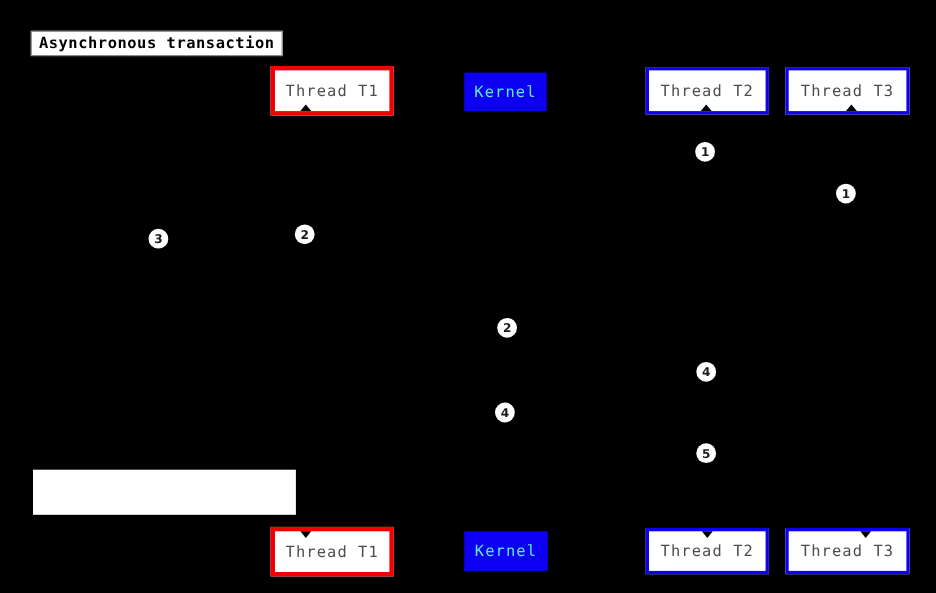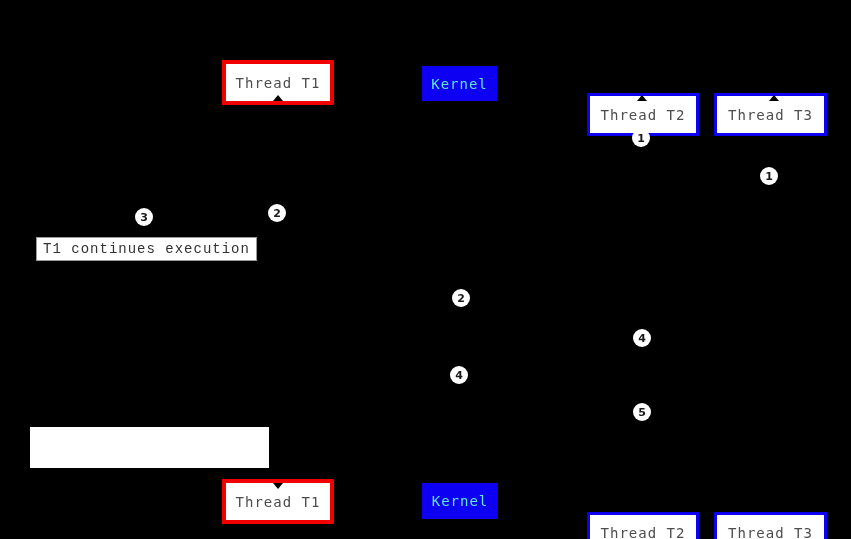--- a/index.html
+++ b/index.html
@@ -36,22 +36,22 @@
     background: #ffffff;
     box-sizing: border-box;
     display: flex;
     align-items: center;
     justify-content: center;
     font-size: 14px;
     letter-spacing: 1px;
     color: #4d4d4d;
     white-space: nowrap;
   }
-  .actor-red { border: 4px solid #f20000; }
-  .actor-blue { border: 3px solid #0d00f2; margin-top: 32px; }
+  .actor-red { border: 4px solid #f20000; margin-left: 24px; }
+  .actor-blue { border: 3px solid #0d00f2; }
   .actor-kernel {
     background: #0d00f2;
     border: none;
     color: #5eead4;
     font-size: 14px;
     letter-spacing: 1px;
   }
   .pos-t1-top     { left: 222px; top: 60px;  width: 112px; height: 45px; }
   .pos-kernel-top { left: 422px; top: 66px;  width: 75px;  height: 35px; }
   .pos-t2-top     { left: 587px; top: 61px;  width: 112px; height: 43px; }
@@ -108,20 +108,21 @@
   .pos-m4 { left: 452px; top: 289px; }
   .pos-m5 { left: 450px; top: 366px; }
   .pos-m6 { left: 633px; top: 329px; }
   .pos-m7 { left: 633px; top: 403px; }
 </style>
 </head>
 <body>
 
 <div class="stage">
 
+  <div class="title-box">Asynchronous transaction</div>
 
   <div class="actor-box actor-red pos-t1-top">
     <span>Thread T1</span>
   </div>
   <div class="actor-box actor-kernel pos-kernel-top">
     <span>Kernel</span>
   </div>
   <div class="actor-box actor-blue pos-t2-top">
     <span>Thread T2</span>
   </div>
@@ -135,21 +136,20 @@
 
   <div class="marker pos-m0">1</div>
   <div class="marker pos-m1">1</div>
   <div class="marker pos-m2">2</div>
   <div class="marker pos-m3">3</div>
   <div class="marker pos-m4">2</div>
   <div class="marker pos-m5">4</div>
   <div class="marker pos-m6">4</div>
   <div class="marker pos-m7">5</div>
 
-  <div class="note-box pos-note-continues">T1 continues execution</div>
   <div class="note-box pos-note-empty"></div>
 
   <div class="actor-box actor-red pos-t1-bot">
     <span>Thread T1</span>
   </div>
   <div class="actor-box actor-kernel pos-kernel-bot">
     <span>Kernel</span>
   </div>
   <div class="actor-box actor-blue pos-t2-bot">
     <span>Thread T2</span>

